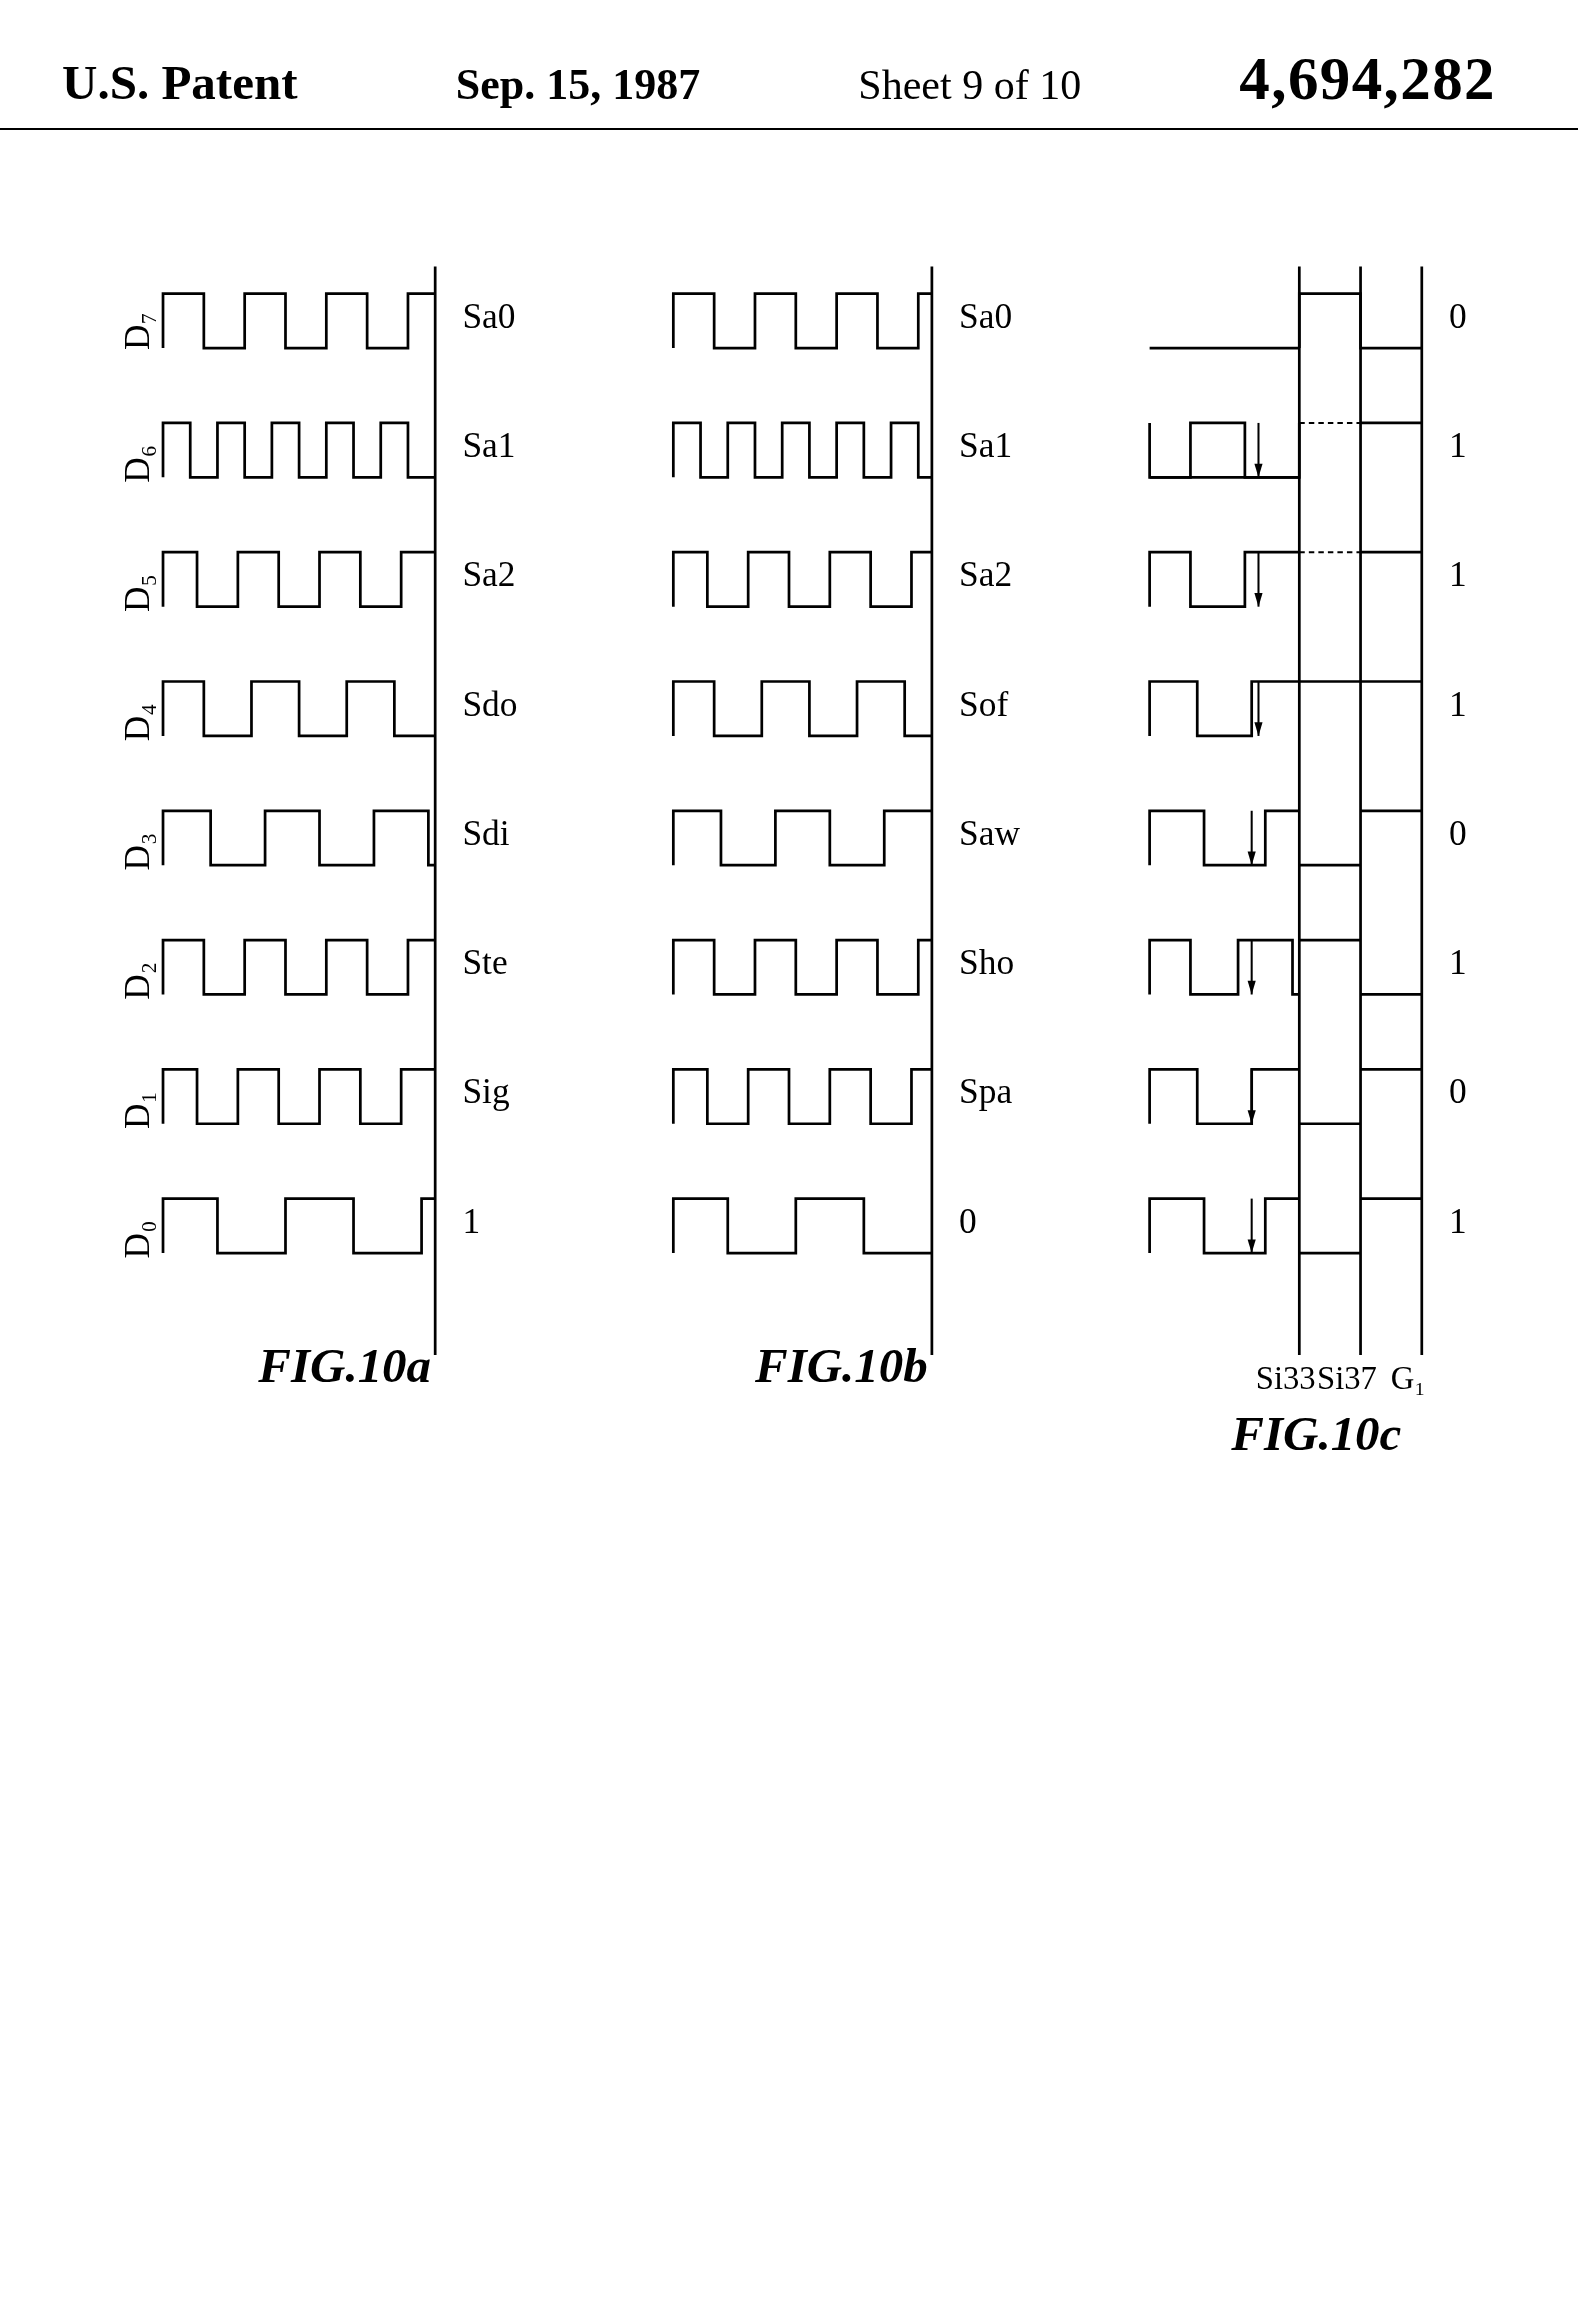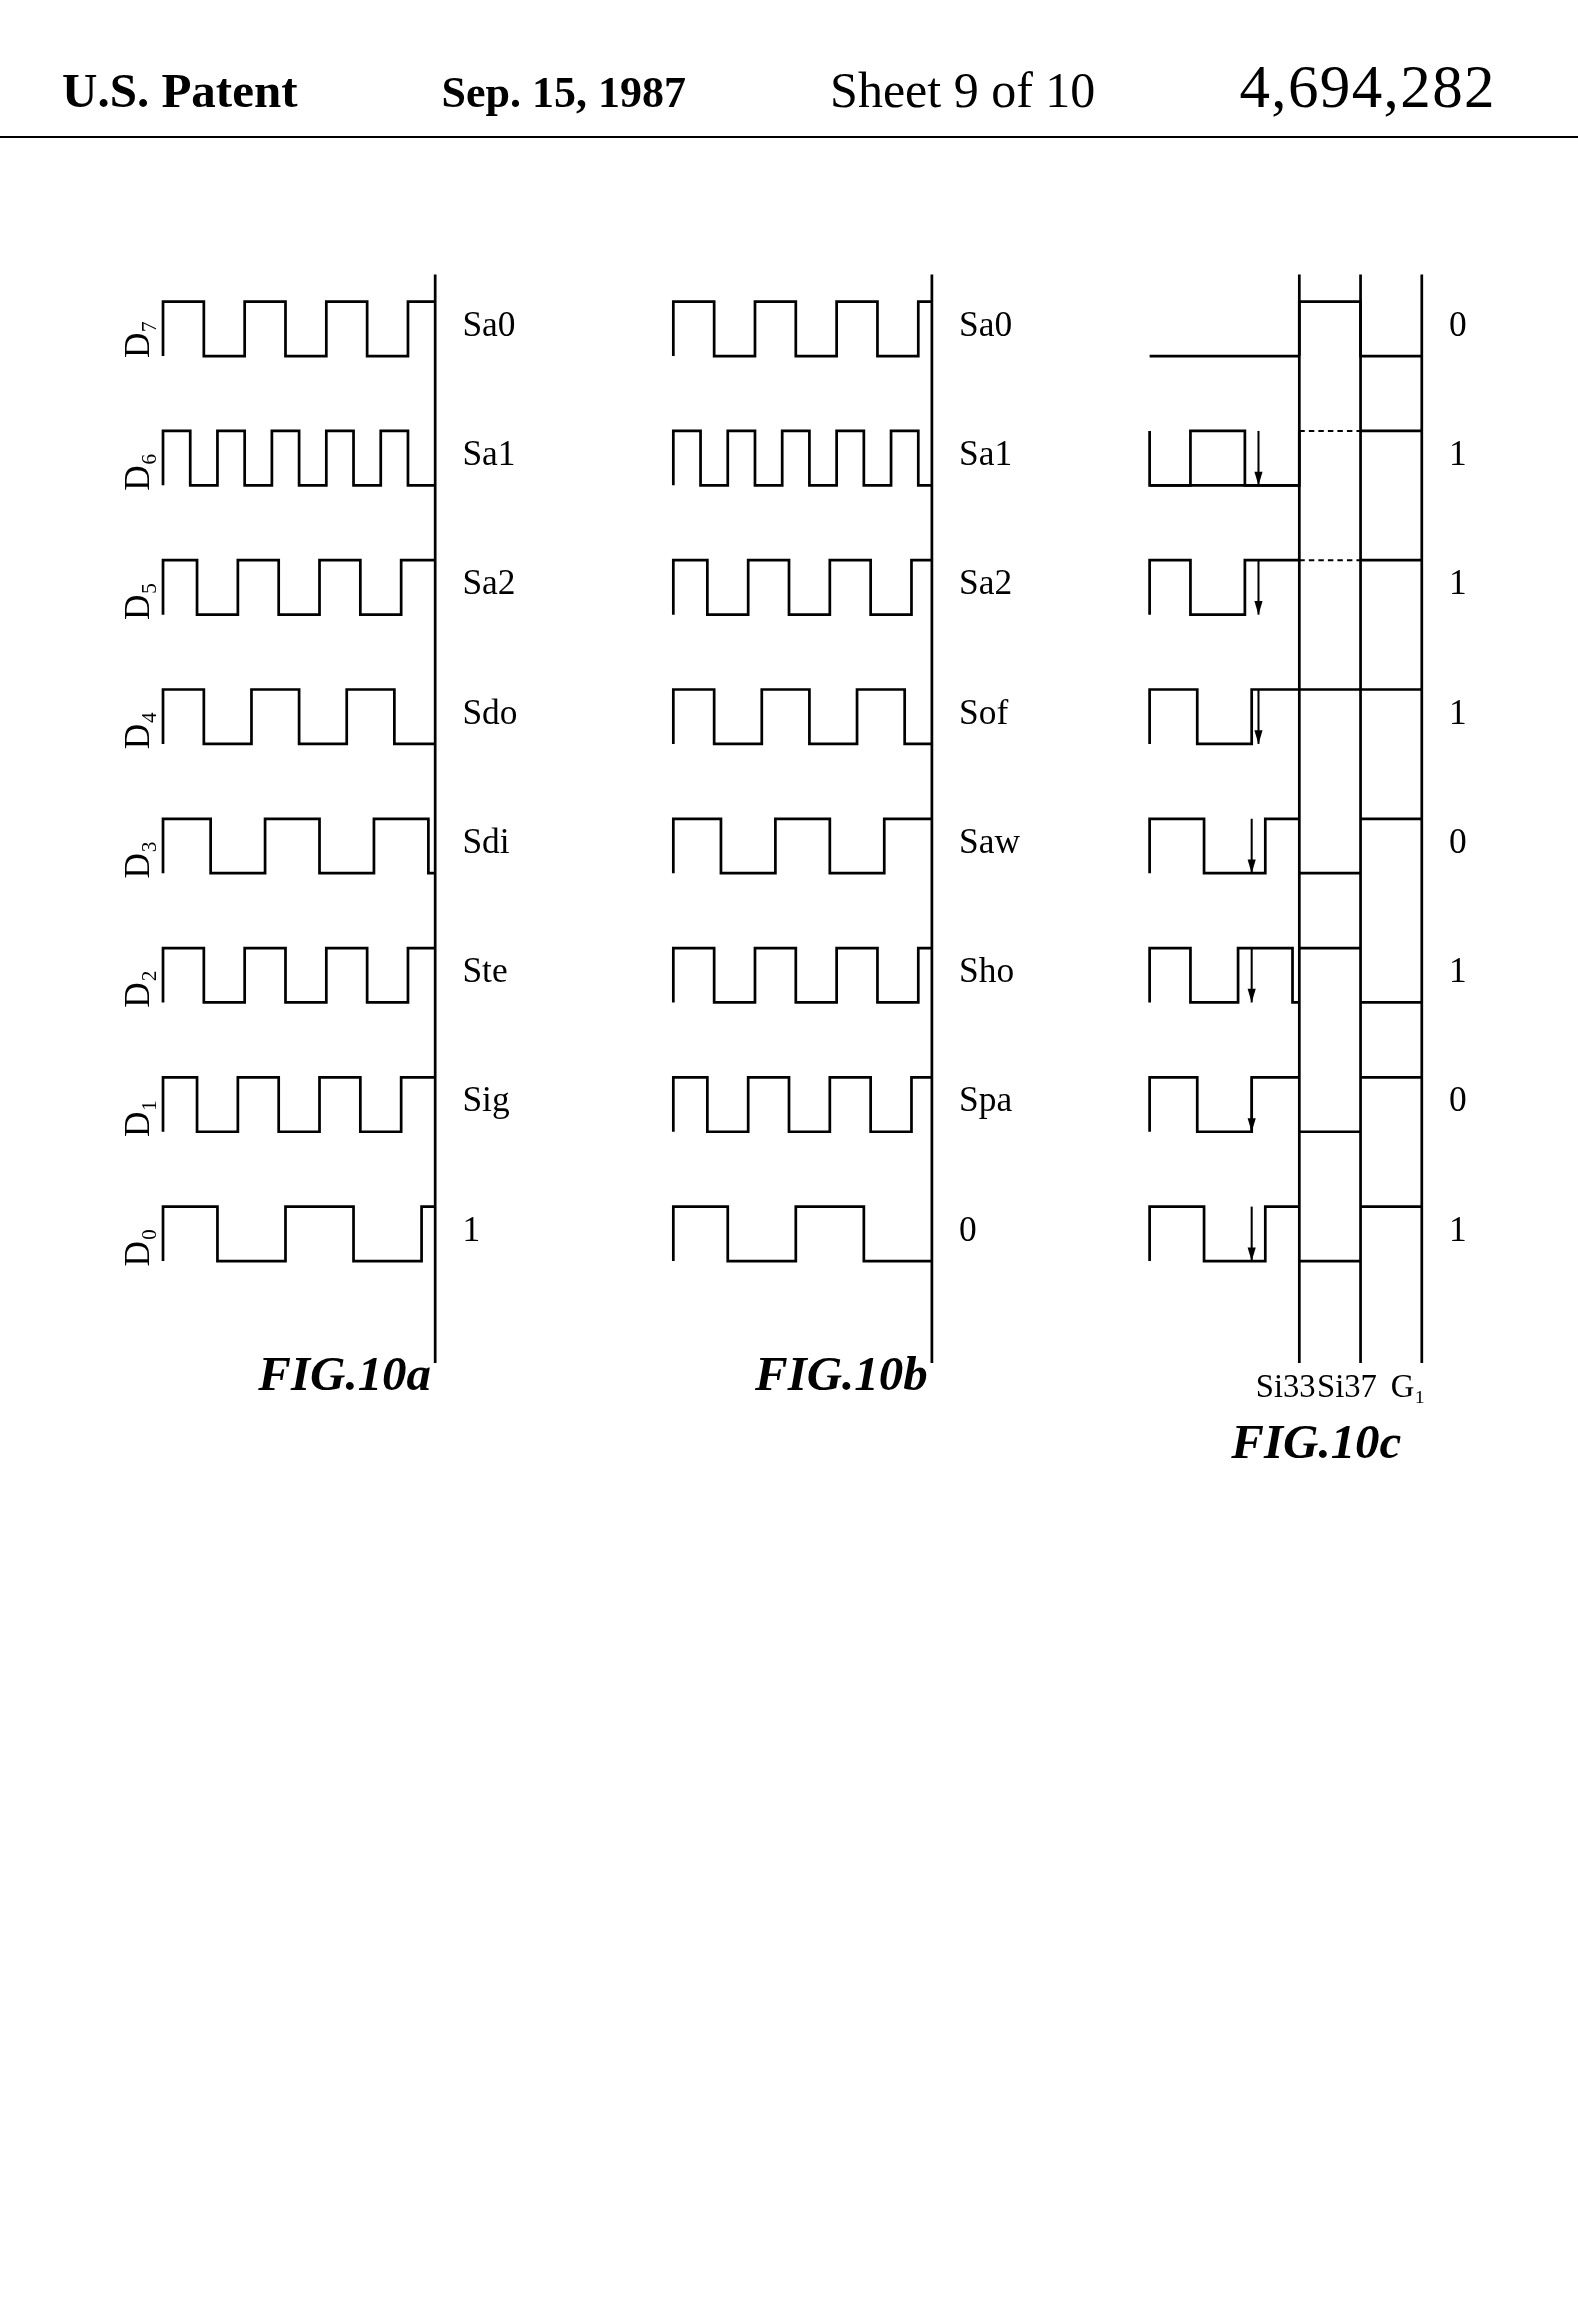--- a/index.html
+++ b/index.html
@@ -23,26 +23,26 @@
     }
     .header-left {
       font-size: 49px;
       font-weight: bold;
     }
     .header-date {
       font-size: 44px;
       font-weight: bold;
     }
     .header-sheet {
-      font-size: 50px;
+      font-size: 42px;
       margin-top: 20px;
     }
     .header-patent {
       font-size: 61px;
-      font-weight: normal;
+      font-weight: bold;
       letter-spacing: 1.4px;
     }
 
     
     .content {
       display: flex;
       justify-content: center;
       align-items: flex-start;
       padding: 82px 54px;
       gap: 0px;

